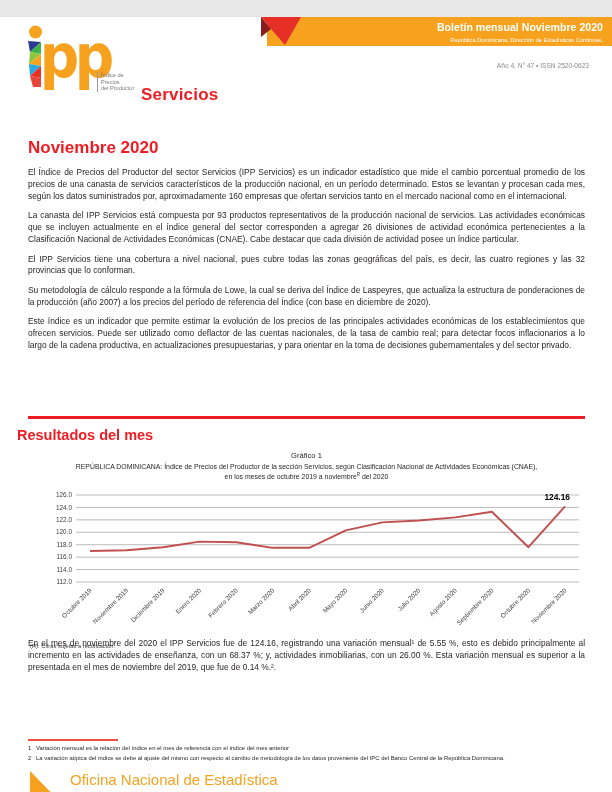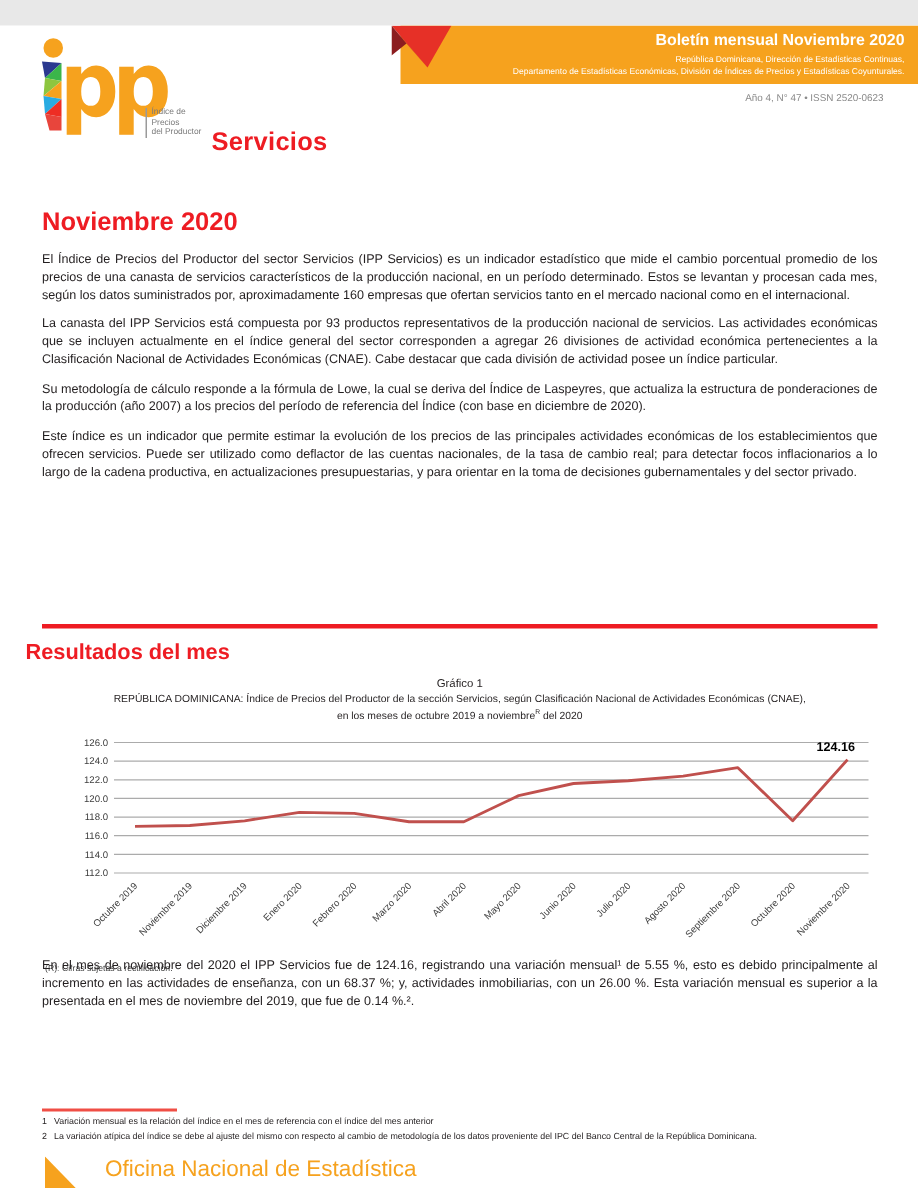--- a/index.html
+++ b/index.html
@@ -6,21 +6,21 @@
   .page{position:relative;width:612px;height:792px;background:#ffffff;margin:17px auto;
         font-family:"Liberation Sans",sans-serif;color:#231F20;overflow:hidden;}
 
   
   .logo-svg{position:absolute;left:27px;top:6px;}
   .logo-caption{position:absolute;left:97px;top:55px;border-left:1px solid #9a9a9a;
         padding-left:3px;font-size:5.6px;line-height:1.2;color:#7a7a7a;}
   .servicios{position:absolute;left:141px;top:68px;font-size:17px;font-weight:bold;color:#EE1C23;
         letter-spacing:0.2px;}
 
-  .banner{position:absolute;left:267px;top:0;width:345px;height:39px;background:#F6A21E;}
+  .banner{position:absolute;left:267px;top:0;width:345px;height:29px;background:#F6A21E;}
   .ribbon-svg{position:absolute;left:-6px;top:0;}
   .banner-title{position:absolute;right:9px;top:4px;color:#ffffff;font-weight:bold;font-size:10.6px;}
   .banner-sub{position:absolute;right:9px;top:20px;color:#ffffff;font-size:5.7px;
         line-height:1.35;text-align:right;width:330px;}
   .issue-line{position:absolute;right:23px;top:45px;font-size:6.6px;color:#8a8a8a;}
 
   
   .content{position:absolute;left:28px;top:121px;width:557px;}
   .doc-title{font-size:17px;font-weight:bold;color:#EE1C23;margin:0 0 9px 0;}
   .content p{font-size:8.4px;line-height:1.42;text-align:justify;margin:0 0 7.5px 0;}
@@ -83,20 +83,21 @@
       <div>República Dominicana, Dirección de Estadísticas Continuas,</div>
       <div>Departamento de Estadísticas Económicas, División de Índices de Precios y Estadísticas Coyunturales.</div>
     </div>
   </div>
   <div class="issue-line">Año 4, N° 47 •  ISSN 2520-0623</div>
 
   <div class="content">
     <h1 class="doc-title">Noviembre 2020</h1>
     <p>El Índice de Precios del Productor del sector Servicios (IPP Servicios) es un indicador estadístico que mide el cambio porcentual promedio de los precios de una canasta de servicios característicos de la producción nacional, en un período determinado. Estos se levantan y procesan cada mes, según los datos suministrados por, aproximadamente 160 empresas que ofertan servicios tanto en el mercado nacional como en el internacional.</p>
     <p>La canasta del IPP Servicios está compuesta por 93 productos representativos de la producción nacional de servicios. Las actividades económicas que se incluyen actualmente en el índice general del sector corresponden a agregar 26 divisiones de actividad económica pertenecientes a la Clasificación Nacional de Actividades Económicas (CNAE). Cabe destacar que cada división de actividad posee un índice particular.</p>
+    <p>El IPP Servicios tiene una cobertura a nivel nacional, pues cubre todas las zonas geográficas del país, es decir, las cuatro regiones y las 32 provincias que lo conforman.</p>
     <p>Su metodología de cálculo responde a la fórmula de Lowe, la cual se deriva del Índice de Laspeyres, que actualiza la estructura de ponderaciones de la producción (año 2007) a los precios del período de referencia del Índice (con base en diciembre de 2020).</p>
     <p>Este índice es un indicador que permite estimar la evolución de los precios de las principales actividades económicas de los establecimientos que ofrecen servicios. Puede ser utilizado como deflactor de las cuentas nacionales, de la tasa de cambio real; para detectar focos inflacionarios a lo largo de la cadena productiva, en actualizaciones presupuestarias, y para orientar en la toma de decisiones gubernamentales y del sector privado.</p>
   </div>
 
   <div class="divider-red"></div>
   <div class="results-title">Resultados del mes</div>
 
   <div class="chart-head">
     <p class="chart-title">Gráfico 1</p>
     <p class="chart-subtitle"><span>REPÚBLICA DOMINICANA: Índice de Precios del Productor de la sección Servicios, según Clasificación Nacional de Actividades Económicas (CNAE),</span><br>

